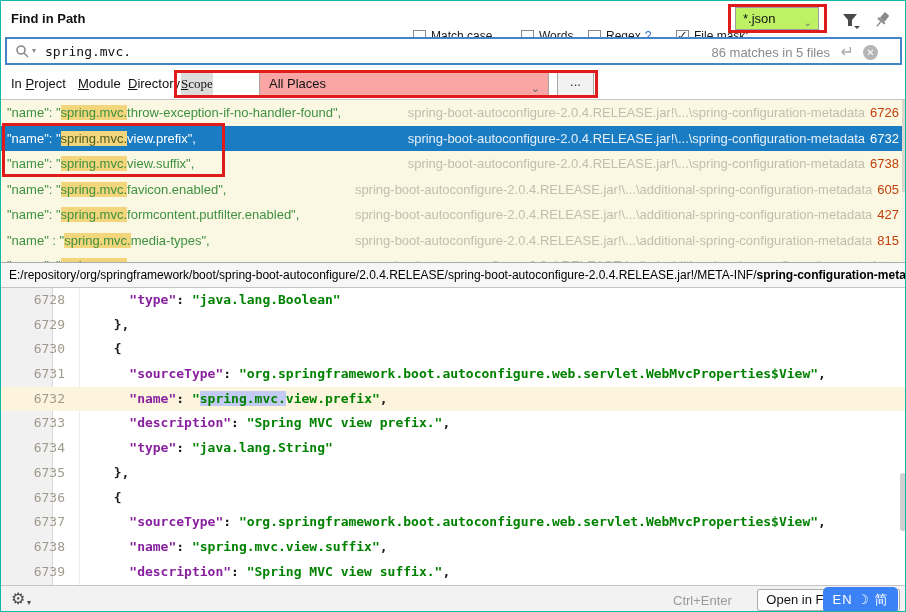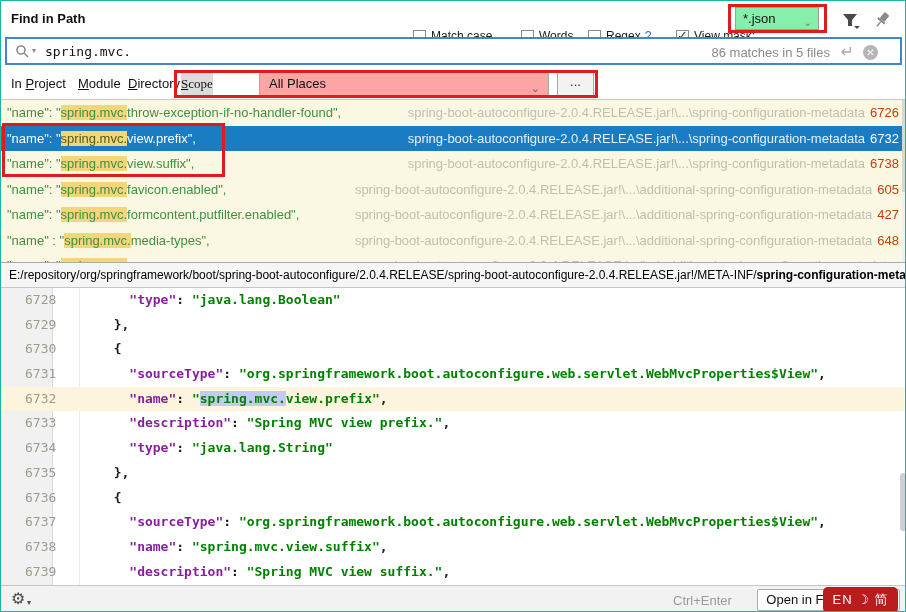--- a/index.html
+++ b/index.html
@@ -7,21 +7,21 @@
   body { font-family:"Liberation Sans", sans-serif; }
   #dialog { position:relative; width:906px; height:612px; background:#fff; border:1px solid #14b8a6; overflow:hidden; }
 
   
   .title { position:absolute; left:10px; top:10px; font-size:13px; font-weight:bold; color:#111; }
   .optgrp { position:absolute; top:28px; display:flex; align-items:center; font-size:12px; color:#1a1a1a; cursor:default;padding-left:12px; }
   .cb { display:inline-block; width:13px; height:13px; border:1px solid #8a8a8a; background:#fff; margin-right:5px; position:relative; flex:0 0 auto; }
   .cb.checked::after { content:"✓"; position:absolute; left:0px; top:-3px; font-size:13px; color:#333; }
   .mn { text-decoration:underline; }
   .help { color:#2a6dc9; margin-left:4px; }
-  .combo { position:absolute; left:734px; top:6px; width:84px; height:23px; background:#86efac; border:1px solid #9c9c9c; font-size:13px; line-height:21px; padding-left:7px; color:#111; }
+  .combo { position:absolute; left:734px; top:6px; width:84px; height:23px; background:#bef264; border:1px solid #9c9c9c; font-size:13px; line-height:21px; padding-left:7px; color:#111; }
   .combo .chev { position:absolute; right:6px; top:4px; color:#777; font-size:10px; }
 
   .icon-btn { position:absolute; width:22px; height:22px; }
 
   
   .redbox { position:absolute; border:3px solid #e01b1b; pointer-events:none; z-index:50; }
 
   
   .searchbox { position:absolute; left:4px; top:36px; width:897px; height:28px; border:2px solid #4285c9; background:#fff; }
   .searchbox .mag { position:absolute; left:8px; top:5px; }
@@ -58,35 +58,35 @@
   
   .pvhead { position:absolute; left:0; top:261px; width:906px; height:26px; background:#f6f6f6; border-top:1px solid #ababab; border-bottom:1px solid #c5c5c5; font-size:12px; line-height:24px; padding-left:8px; white-space:nowrap; overflow:hidden; color:#000; }
   .pvhead b { font-weight:bold; }
 
   
   .editor { position:absolute; left:0; top:287px; width:906px; height:297px; background:#fff; overflow:hidden; }
   .gutter-strip { position:absolute; left:0; top:0; width:52px; height:297px; background:#f1f1f1; border-right:1px solid #d9d9d9; z-index:0; }
   .indent-guide { position:absolute; left:78px; top:0; width:1px; height:297px; background:#ececec; z-index:0; }
   .cl { position:relative; z-index:1; height:24.7px; line-height:24.7px; white-space:pre; font-family:"DejaVu Sans Mono", monospace; font-size:13px; font-weight:bold; }
   .cl.cur { background:#fcf4dc; }
-  .gut { display:inline-block; width:64px; padding-left:24px; color:#a09a8e; font-weight:normal; font-size:13px; }
+  .gut { display:inline-block; width:64px; padding-left:0; color:#a09a8e; font-weight:normal; font-size:13px;text-align:right; }
   .ctext { padding-left:33px; }
   .k { color:#871f9e; }
   .v { color:#008200; }
   .p { color:#1a1a1a; }
   .vsel { color:#008200; background:#c3caf4; }
   .ed-scroll { position:absolute; right:1px; top:185px; width:6px; height:58px; background:#cfcfcf; border-radius:3px; z-index:2; }
 
   
   .footer { position:absolute; left:0; top:584px; width:906px; height:28px; background:#f2f2f2; border-top:1px solid #c6c6c6; }
   .gear { position:absolute; left:10px; top:3px; font-size:16px; color:#4a4a4a; }
   .gear-caret { position:absolute; left:26px; top:12px; font-size:8px; color:#4a4a4a; }
   .shortcut { position:absolute; left:672px; top:7px; font-size:13px; color:#9a9a9a; }
   .open-btn { position:absolute; left:756px; top:3px; width:143px; height:22px; background:#fdfdfd; border:1px solid #acacac; border-radius:2px; font-size:13px; text-align:center; line-height:20px; color:#111; white-space:nowrap; overflow:hidden; }
-  .ime { position:absolute; left:822px; top:1px; width:75px; height:26px; background:#b91c1c; border-radius:5px; color:#fff; font-size:13px; text-align:center; line-height:26px; z-index:60; letter-spacing:1px; }
+  .ime { position:absolute; left:822px; top:1px; width:75px; height:26px; background:#3b82f6; border-radius:5px; color:#fff; font-size:13px; text-align:center; line-height:26px; z-index:60; letter-spacing:1px; }
 
   .hl:empty, .vsel:empty { display:none; }
   svg { display:block; }
 </style>
 </head>
 <body>
 
 <div id="dialog">
 
   <div class="title">Find in Path</div>
@@ -99,21 +99,21 @@
     <span class="cb"></span>
     <span><span>W</span><span class="mn">o</span><span>rds</span></span>
   </div>
   <div class="optgrp" style="left:575px;">
     <span class="cb"></span>
     <span><span>Rege</span><span class="mn">x</span><span></span></span>
     <span class="help">?</span>
   </div>
   <div class="optgrp" style="left:663px;">
     <span class="cb checked"></span>
-    <span><span>View mas</span><span class="mn">k</span><span>:</span></span>
+    <span><span>File mas</span><span class="mn">k</span><span>:</span></span>
   </div>
   <div class="combo">
     <span>*.json</span>
     <span class="chev">⌄</span>
   </div>
 
   <div class="icon-btn" style="left:839px; top:9px;">
     <svg width="22" height="22" viewBox="0 0 22 22">
       <path d="M3 4 L17 4 L12 10 L12 16 L8 16 L8 10 Z" fill="#4a4a4a"></path>
       <path d="M14 16 L20 16 L17 19 Z" fill="#4a4a4a"></path>
@@ -171,21 +171,21 @@
     <div class="row">
       <span class="rtext"><span class="pfx">"name": "</span><span class="hl">spring.mvc.</span><span class="rst">favicon.enabled",</span></span>
       <span class="rpath"><span>spring-boot-autoconfigure-2.0.4.RELEASE.jar!\...\additional-spring-configuration-metadata</span><span class="lnum">605</span></span>
     </div>
     <div class="row">
       <span class="rtext"><span class="pfx">"name": "</span><span class="hl">spring.mvc.</span><span class="rst">formcontent.putfilter.enabled",</span></span>
       <span class="rpath"><span>spring-boot-autoconfigure-2.0.4.RELEASE.jar!\...\additional-spring-configuration-metadata</span><span class="lnum">427</span></span>
     </div>
     <div class="row">
       <span class="rtext"><span class="pfx">"name" : "</span><span class="hl">spring.mvc.</span><span class="rst">media-types",</span></span>
-      <span class="rpath"><span>spring-boot-autoconfigure-2.0.4.RELEASE.jar!\...\additional-spring-configuration-metadata</span><span class="lnum">648</span></span>
+      <span class="rpath"><span>spring-boot-autoconfigure-2.0.4.RELEASE.jar!\...\additional-spring-configuration-metadata</span><span class="lnum">815</span></span>
     </div>
     <div class="row partial">
       <span class="rtext"><span class="pfx">"name": "</span><span class="hl">spring.mvc.</span><span class="rst"></span></span>
       <span class="rpath"><span>spring-boot-autoconfigure-2.0.4.RELEASE.jar!\...\additional-spring-configuration-metadata</span><span class="lnum"></span></span>
     </div>
     <div class="list-scroll">
         <span class="thumb"></span>
       </div>
   </div>
   <div class="redbox" style="left:1px; top:122px; width:223px; height:54px;"></div>

